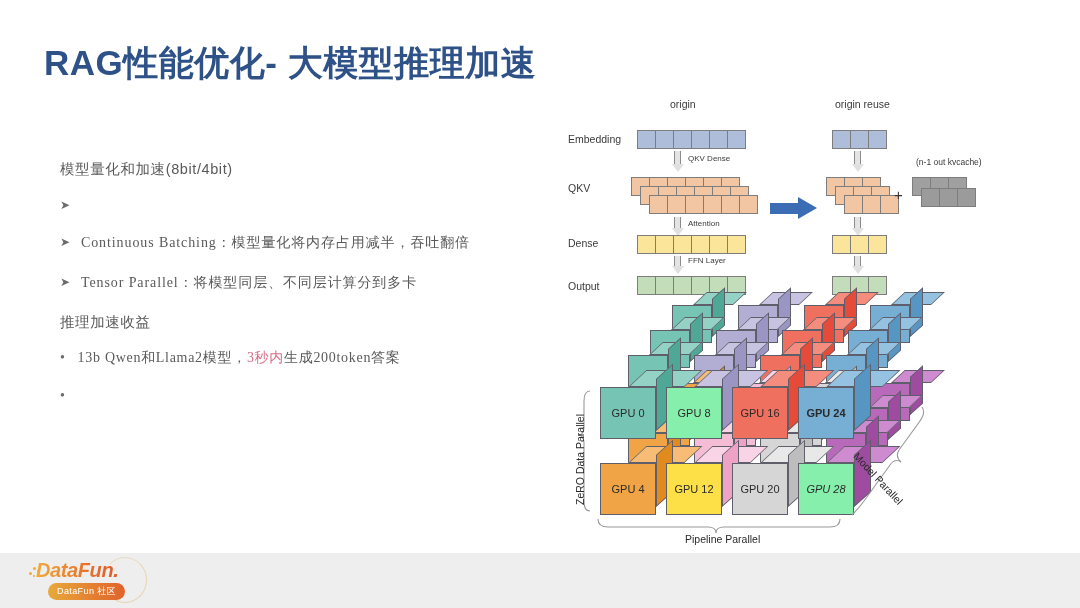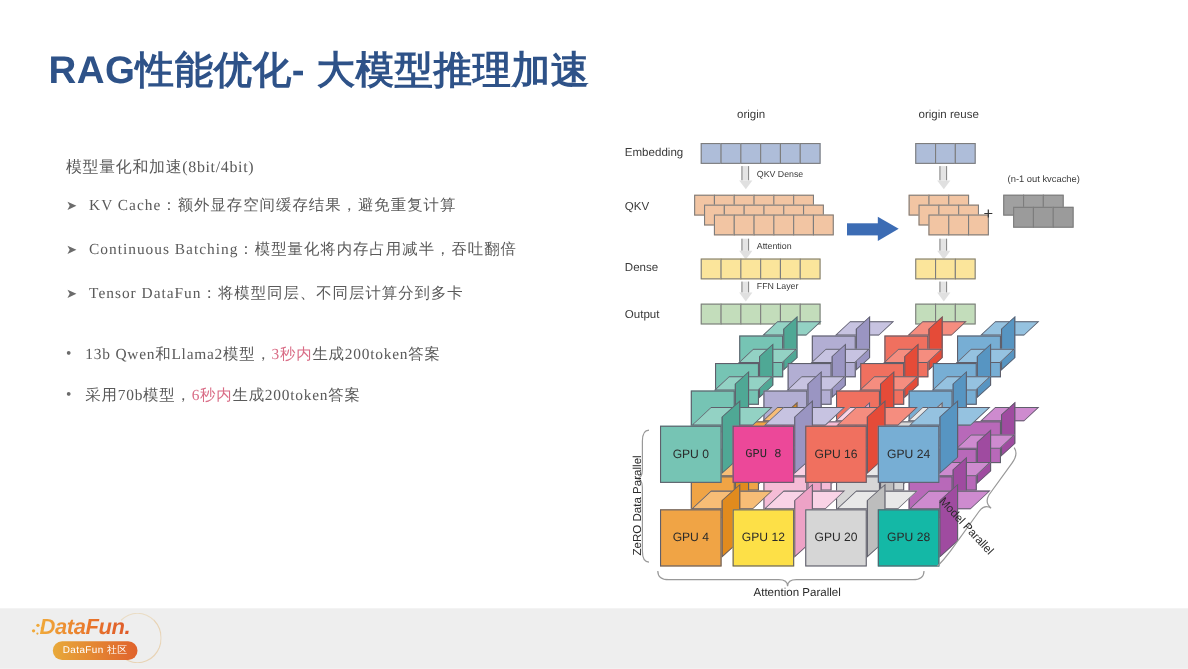--- a/index.html
+++ b/index.html
@@ -14,22 +14,22 @@
   
   .title{
     position:absolute;left:44px;top:40px;
     font-size:35px;font-weight:bold;color:#2e5288;
     letter-spacing:.5px;white-space:nowrap;
   }
 
   
   .lcol{position:absolute;left:60px;top:142px;width:500px;color:#4a4a4a;}
   .lead{
-    font-family:Liberation Serif, serif;
-    font-size:14.5px;color:#595959;letter-spacing:.6px;margin-bottom:18px;
+    font-family:Liberation Sans, sans-serif;
+    font-size:14.5px;color:#595959;letter-spacing:.6px;margin-bottom:18px;margin-top:18px;
   }
   .bullet{
     display:flex;align-items:flex-start;
     font-family:"Liberation Serif",serif;
     font-size:14px;color:#5a5a5a;letter-spacing:.9px;margin-bottom:21px;
   }
   .bullet .mk{flex:0 0 auto;margin-right:10px;color:#6b6b6b;font-size:12px;line-height:1.35;}
   .bullet .tx{line-height:1.35;}
 
   .lcol2{position:absolute;left:60px;top:313px;width:500px;}
@@ -160,45 +160,42 @@
 
 <div class="slide">
 
   <div class="title">RAG性能优化- 大模型推理加速</div>
 
   <div class="lcol">
     <div class="lead">模型量化和加速(8bit/4bit)</div>
 
     <div class="bullet">
       <span class="mk">➤</span>
-      <span class="tx">KV Cache：额外显存空间缓存结果，避免重复计算</span>
     </div>
     <div class="bullet">
       <span class="mk">➤</span>
       <span class="tx">Continuous Batching：模型量化将内存占用减半，吞吐翻倍</span>
     </div>
     <div class="bullet">
       <span class="mk">➤</span>
-      <span class="tx">Tensor DataFun：将模型同层、不同层计算分到多卡</span>
+      <span class="tx">Tensor Parallel：将模型同层、不同层计算分到多卡</span>
     </div>
   </div>
 
   <div class="lcol2">
+    <div class="lead2">推理加速收益</div>
 
     <div class="dot">
       <span class="mk">•</span>
       <span>
         <span>13b Qwen和Llama2模型，</span><span class="hl">3秒内</span><span>生成200token答案</span>
       </span>
     </div>
     <div class="dot">
       <span class="mk">•</span>
-      <span>
-        <span>采用70b模型，</span><span class="hl">6秒内</span><span>生成200token答案</span>
-      </span>
     </div>
   </div>
 
   <div class="arch">
 
     <div class="ttl" style="left:110px;top:0;">origin</div>
     <div class="ttl" style="left:275px;top:0;">origin reuse</div>
 
     <div class="rowlabel" style="left:8px;top:35px;">Embedding</div>
     <div class="rowlabel" style="left:8px;top:84px;">QKV</div>
@@ -468,62 +465,62 @@
       </div>
 
     <div class="cube" style="left:40px;top:82px;">
       <div class="t" style="background:#93d2c4;"></div>
       <div class="s" style="background:#4fa895;"></div>
       <div class="f" style="background:#76c4b4;">GPU 0</div>
     </div>
     <div class="cube" style="left:106px;top:82px;">
       <div class="t" style="background:#c7c3e1;"></div>
       <div class="s" style="background:#9a95c2;"></div>
-      <div class="f" style="background:#ec4899;font-family:Liberation Mono, monospace;">GPU 8</div>
+      <div class="f" style="background:#86efac;">GPU 8</div>
     </div>
     <div class="cube" style="left:172px;top:82px;">
       <div class="t" style="background:#f58d7f;"></div>
       <div class="s" style="background:#e54b38;"></div>
       <div class="f" style="background:#f0705f;">GPU 16</div>
     </div>
     <div class="cube" style="left:238px;top:82px;">
       <div class="t" style="background:#95c2e0;"></div>
       <div class="s" style="background:#5795c2;"></div>
-      <div class="f" style="background:#77aed4;">GPU 24</div>
+      <div class="f" style="background:#77aed4;font-weight:bold;">GPU 24</div>
     </div>
 
     <div class="cube" style="left:40px;top:158px;">
       <div class="t" style="background:#f7bd76;"></div>
       <div class="s" style="background:#e18b1e;"></div>
       <div class="f" style="background:#f0a445;">GPU 4</div>
     </div>
     <div class="cube" style="left:106px;top:158px;">
       <div class="t" style="background:#f9d3e6;"></div>
       <div class="s" style="background:#eda2c6;"></div>
       <div class="f" style="background:#fde047;">GPU 12</div>
     </div>
     <div class="cube" style="left:172px;top:158px;">
       <div class="t" style="background:#e8e8e8;"></div>
       <div class="s" style="background:#bdbdbd;"></div>
       <div class="f" style="background:#d6d6d6;">GPU 20</div>
     </div>
     <div class="cube" style="left:238px;top:158px;">
       <div class="t" style="background:#ce8bcf;"></div>
       <div class="s" style="background:#9f4ba0;"></div>
-      <div class="f" style="background:#14b8a6;">GPU 28</div>
+      <div class="f" style="background:#86efac;font-style:italic;">GPU 28</div>
     </div>
 
     <svg style="position:absolute;left:0;top:0;width:500px;height:245px;pointer-events:none;">
       <path d="M30 86 Q24 86 24 96 L24 122 Q24 130 18 130 Q24 130 24 138 L24 196 Q24 206 30 206" fill="none" stroke="#999" stroke-width="1.1"></path>
       <path d="M38 214 Q38 222 48 222 L148 222 Q156 222 156 228 Q156 222 164 222 L270 222 Q280 222 280 214" fill="none" stroke="#999" stroke-width="1.1"></path>
       <path d="M292 210 Q298 204 304 196 L330 160 Q335 153 341 157 Q335 152 339 145 L360 116 Q366 108 362 102" fill="none" stroke="#999" stroke-width="1.1"></path>
     </svg>
 
     <div class="vlabel" style="left:14px;top:200px;">ZeRO Data Parallel</div>
-    <div class="glabel" style="left:125px;top:228px;">Attention Parallel</div>
+    <div class="glabel" style="left:125px;top:228px;">Pipeline Parallel</div>
     <div class="dlabel" style="left:300px;top:145px;">Model Parallel</div>
   </div>
 
   <div class="footer">
     <div class="logo">
       <div class="arc"></div>
       <div class="dots">
         <b style="left:0;top:6px;width:3px;height:3px;"></b>
         <b style="left:4px;top:1px;width:3px;height:3px;"></b>
         <b style="left:4px;top:9px;width:2px;height:2px;"></b>

